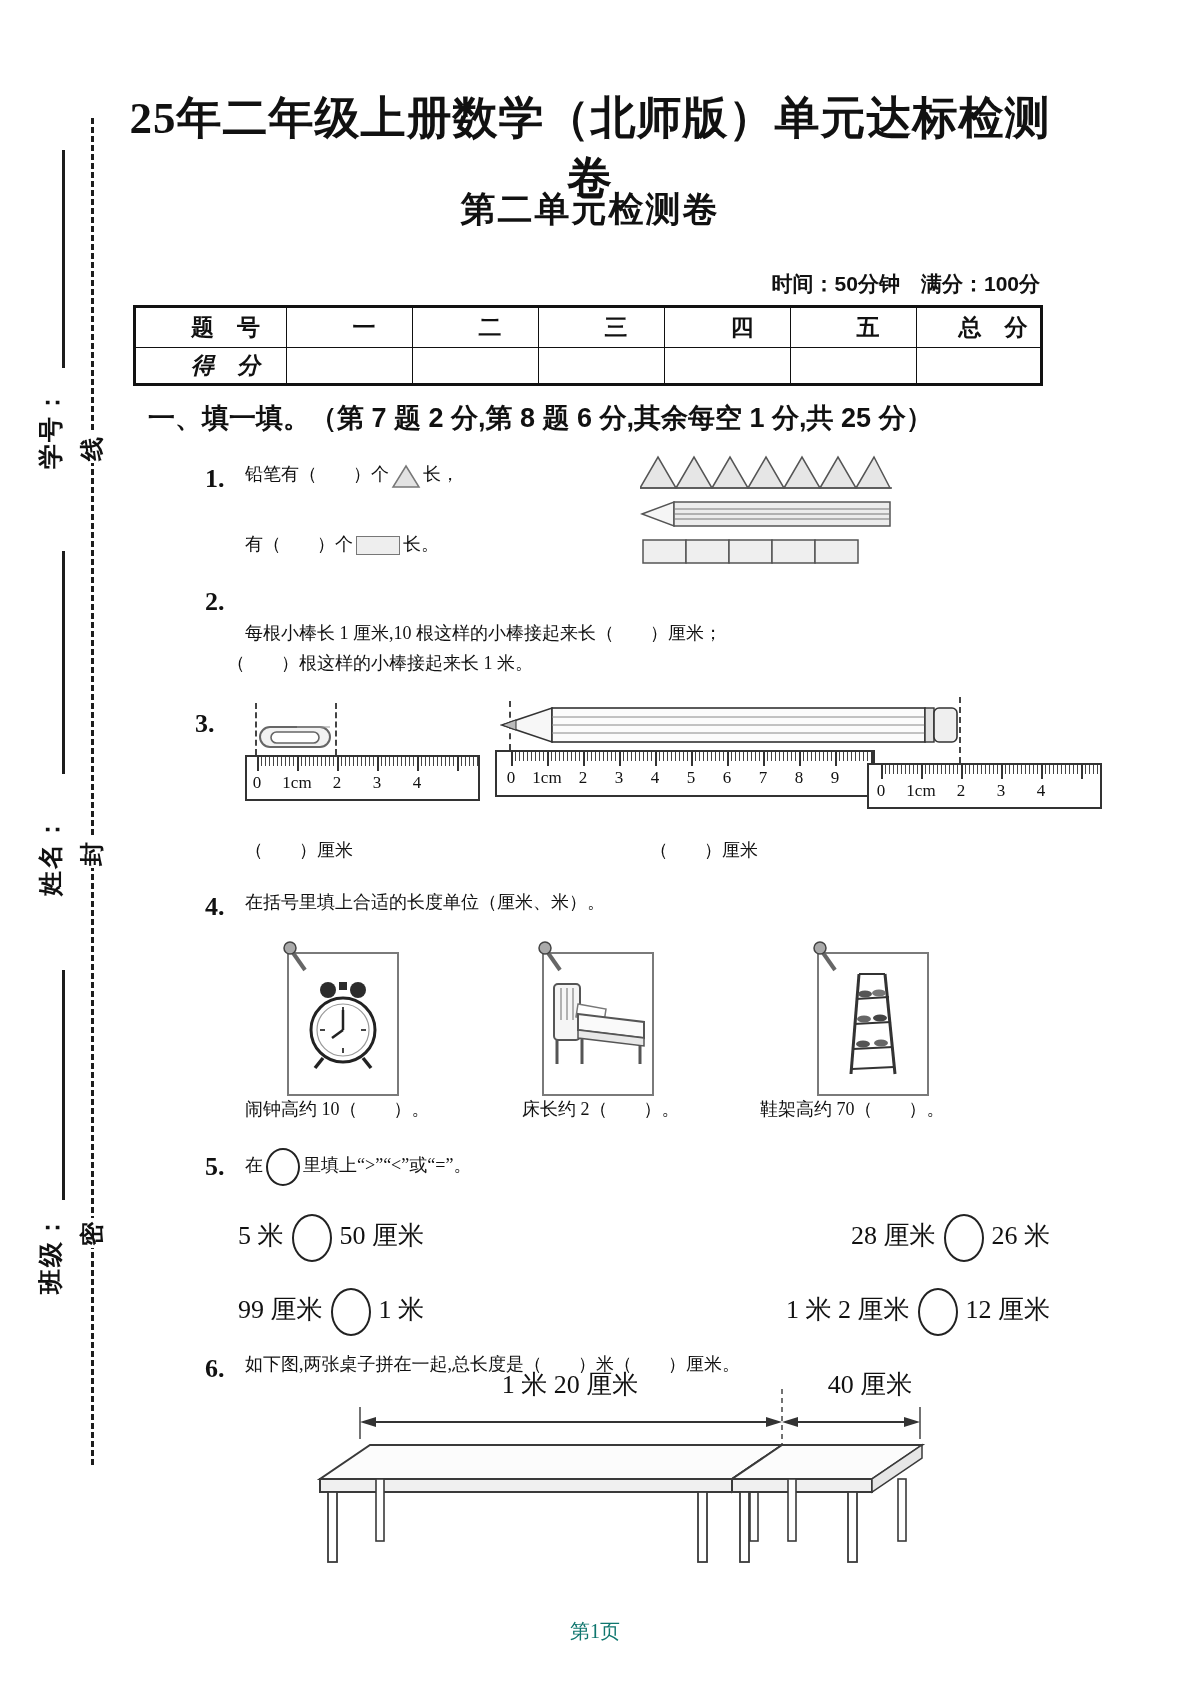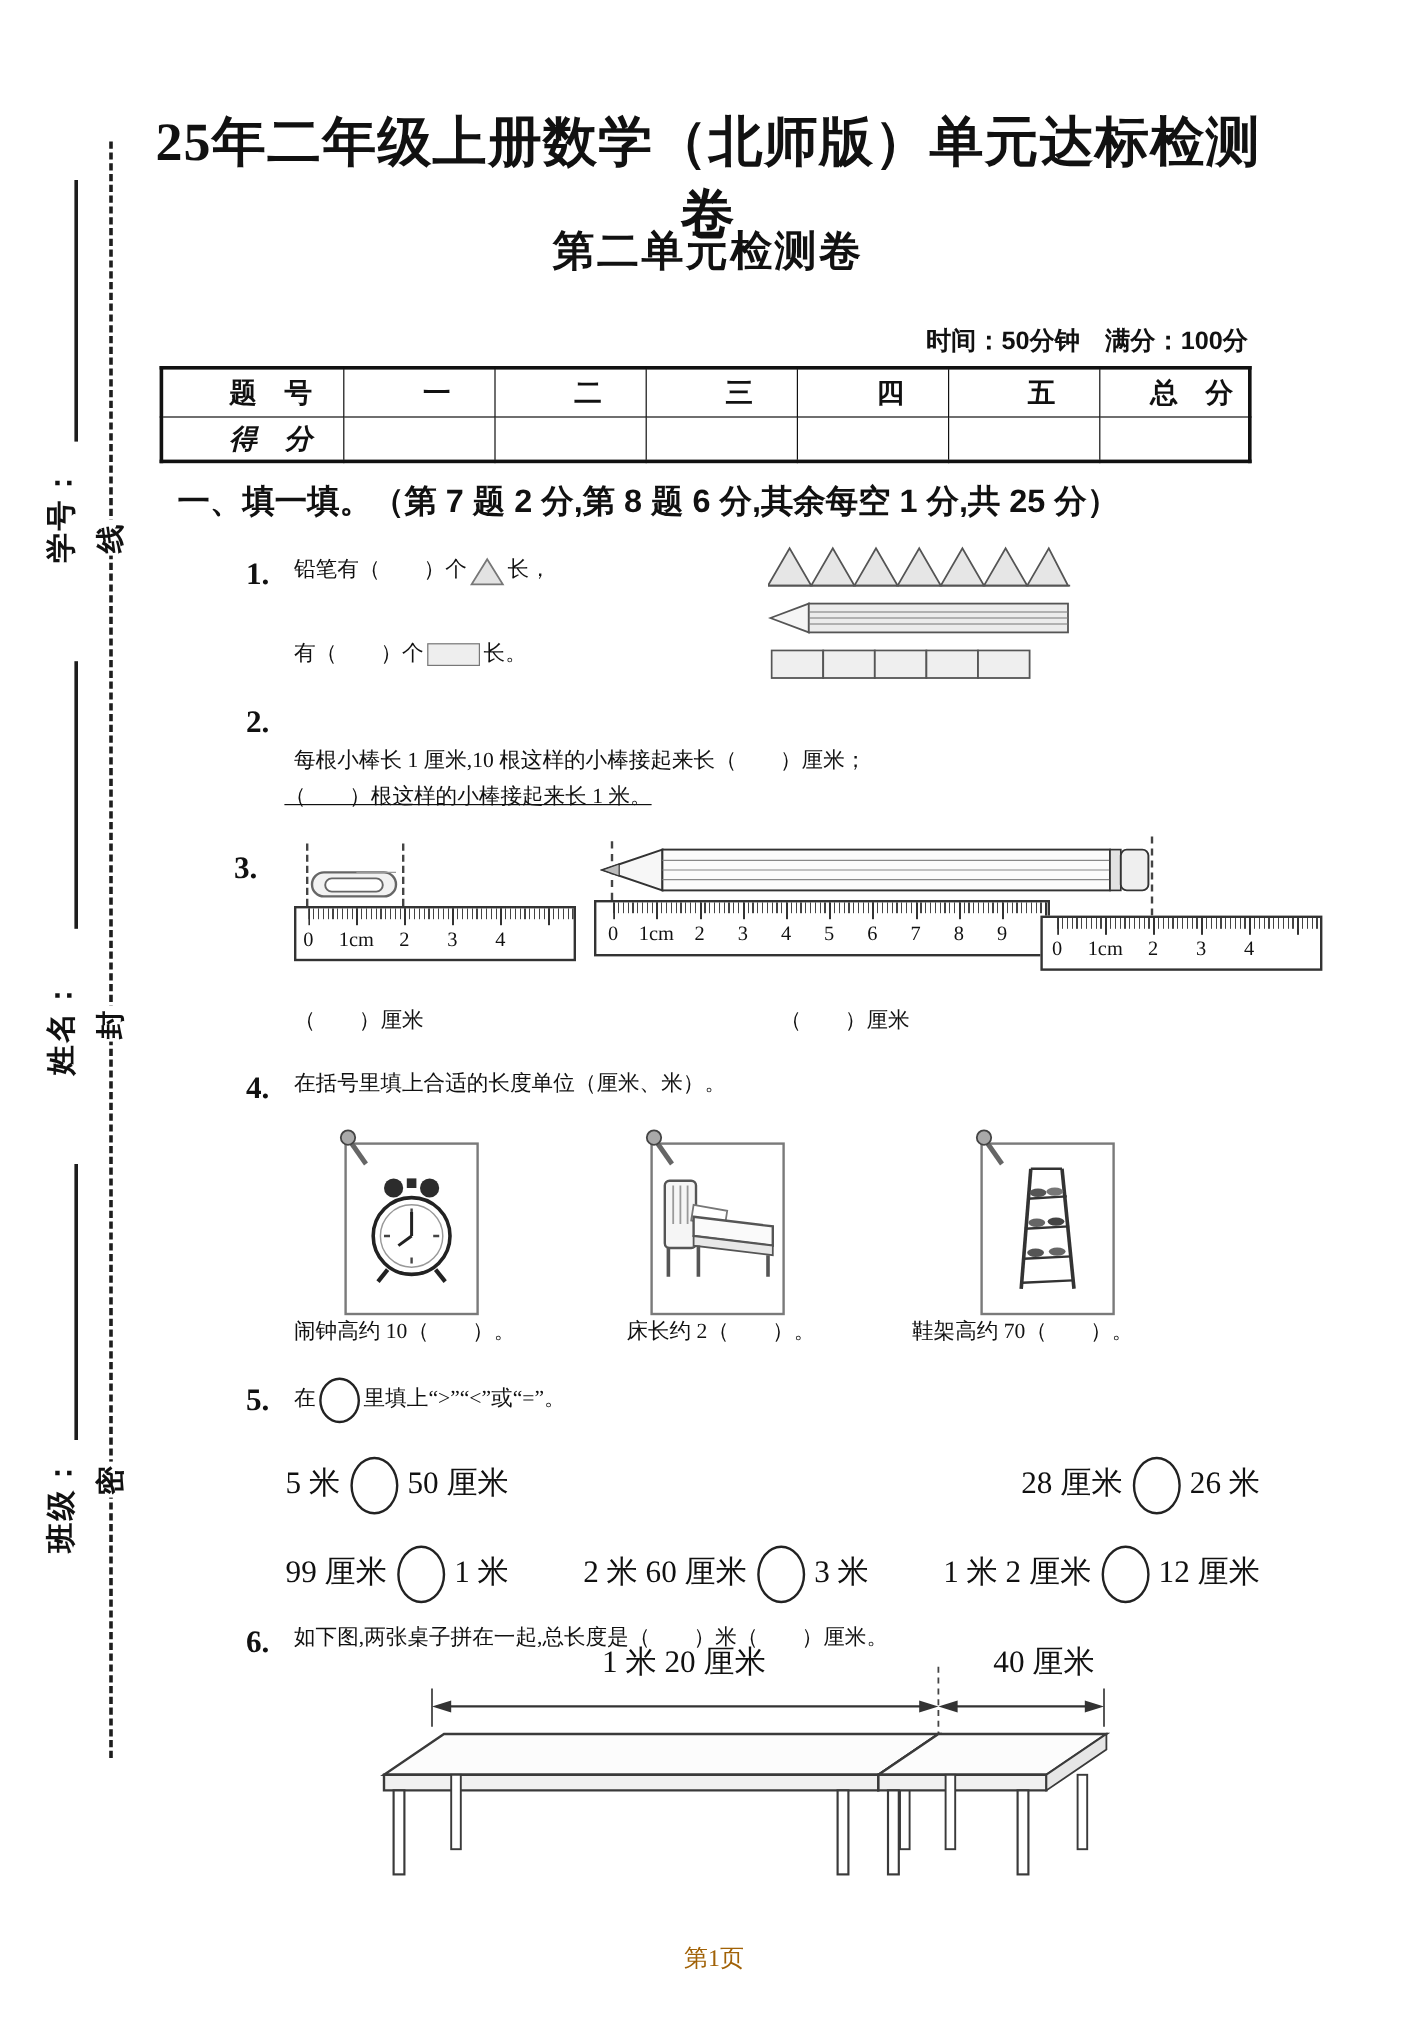--- a/index.html
+++ b/index.html
@@ -68,21 +68,21 @@
     border-radius:50%;vertical-align:middle;margin:0 8px;}
   .small-circle{display:inline-block;width:30px;height:34px;border:2px solid #222;
     border-radius:50%;vertical-align:middle;margin:0 3px;}
   .cmp-row{position:absolute;left:238px;width:812px;display:flex;
     justify-content:space-between;align-items:center;}
   .cmp-item{font-size:26px;white-space:nowrap;}
   
   .dim-label{position:absolute;text-align:center;font-size:26px;}
   
   .footer{position:absolute;left:0;top:1618px;width:1190px;text-align:center;
-    font-size:20px;color:#a16207;}
+    font-size:20px;color:#0f766e;}
 </style>
 </head>
 <body>
 
 <div class="page">
 
   <div class="seal-dash"></div>
   <div class="write-line wl1"></div>
   <div class="write-line wl2"></div>
   <div class="write-line wl3"></div>
@@ -177,21 +177,21 @@
         <rect x="87" y="1" width="43" height="23" fill="#efefef" stroke="#555" stroke-width="1.5"></rect>
         <rect x="130" y="1" width="43" height="23" fill="#efefef" stroke="#555" stroke-width="1.5"></rect>
         <rect x="173" y="1" width="43" height="23" fill="#efefef" stroke="#555" stroke-width="1.5"></rect>
       </svg>
     </div>
   </div>
 
   <div class="abs" style="left:195px;top:585px;width:920px;height:100px;">
     <span class="qnum abs" style="left:10px;top:2px;">2.</span>
     <span class="qtext abs" style="left:50px;top:0;margin-top:36px;">每根小棒长 1 厘米,10 根这样的小棒接起来长（　　）厘米；</span>
-    <span class="qtext abs" style="left:42px;top:66px;text-decoration:underline;">（　　）根这样的小棒接起来长 1 米。</span>
+    <span class="qtext abs" style="left:32px;top:66px;">（　　）根这样的小棒接起来长 1 米。</span>
   </div>
 
   <div class="abs" style="left:195px;top:695px;width:915px;height:125px;">
     <span class="qnum abs" style="left:0px;top:14px;">3.</span>
 
     <div class="vdash" style="left:60px;top:8px;height:52px;"></div>
     <div class="vdash" style="left:140px;top:8px;height:52px;"></div>
     <svg class="abs" style="left:62px;top:26px;" width="78" height="32">
       <rect x="3" y="6" width="70" height="20" rx="10" fill="#f2f2f2" stroke="#666" stroke-width="2"></rect>
       <rect x="14" y="11" width="48" height="11" rx="5.5" fill="#fff" stroke="#666" stroke-width="1.6"></rect>
@@ -327,21 +327,20 @@
     <span class="qtext abs" style="left:50px;top:0;">
       <span>在</span><span class="small-circle"></span><span>里填上“&gt;”“&lt;”或“=”。</span>
     </span>
   </div>
   <div class="cmp-row" style="top:1212px;height:52px;">
     <span class="cmp-item"><span>5 米</span><span class="cmp-circle"></span><span>50 厘米</span></span>
     <span class="cmp-item"><span>28 厘米</span><span class="cmp-circle"></span><span>26 米</span></span>
   </div>
   <div class="cmp-row" style="top:1286px;height:52px;">
     <span class="cmp-item"><span>99 厘米</span><span class="cmp-circle"></span><span>1 米</span></span>
-    <span class="cmp-item"><span>2 米 60 厘米</span><span class="cmp-circle"></span><span>3 米</span></span>
     <span class="cmp-item"><span>1 米 2 厘米</span><span class="cmp-circle"></span><span>12 厘米</span></span>
   </div>
 
   <div class="abs" style="left:195px;top:1352px;width:920px;">
     <span class="qnum abs" style="left:10px;top:2px;">6.</span>
     <span class="qtext abs" style="left:50px;top:0;">如下图,两张桌子拼在一起,总长度是（　　）米（　　）厘米。</span>
   </div>
   <div class="abs" style="left:300px;top:1367px;width:800px;height:205px;">
     <div class="dim-label" style="left:120px;top:0;width:300px;">1 米 20 厘米</div>
     <div class="dim-label" style="left:485px;top:0;width:170px;">40 厘米</div>

